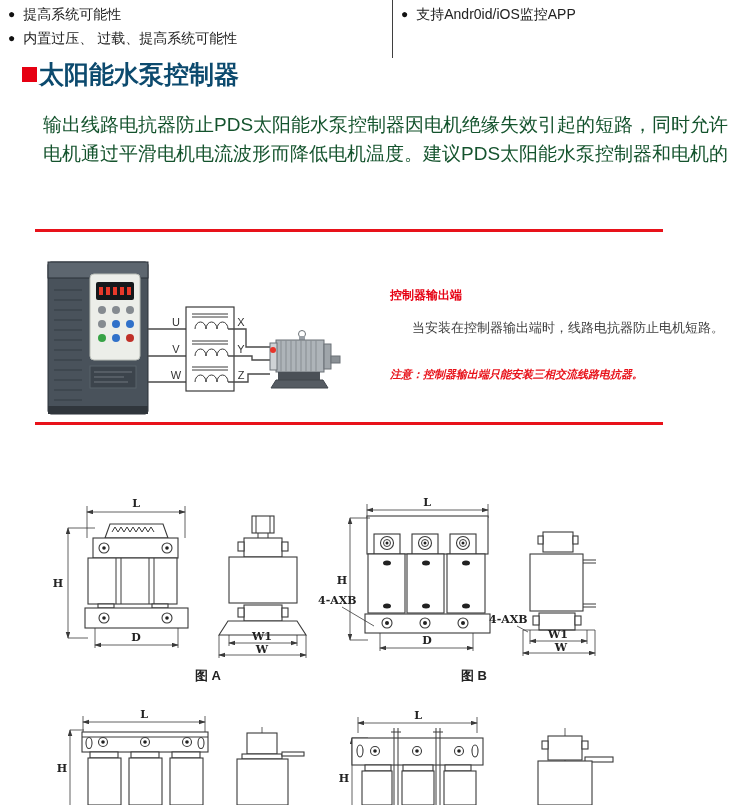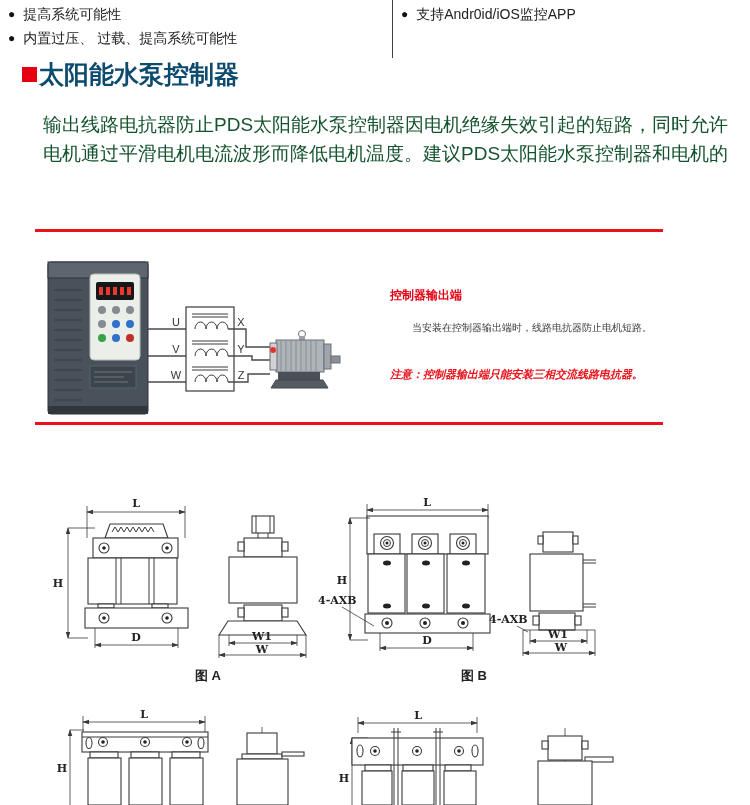--- a/index.html
+++ b/index.html
@@ -22,21 +22,21 @@
   
   .rule{position:absolute;left:35px;width:628px;height:3px;background:#e8121a;}
   .rule-top{top:229px;}
   .rule-bottom{top:422px;}
   
   .circuit{position:absolute;left:38px;top:246px;}
   
   .outbox{position:absolute;left:390px;top:287px;width:310px;}
   .outbox h3{margin:0;font-size:12px;font-weight:bold;color:#e60012;}
   .outbody{margin-top:11px;}
-  .outbody div{font-size:10px;line-height:26px;color:#3d3d3d;white-space:nowrap;}
+  .outbody div{font-size:13px;line-height:26px;color:#3d3d3d;white-space:nowrap;}
   .outbody div:first-child{padding-left:22px;}
   .outnote{margin-top:26px;font-size:11px;font-weight:bold;font-style:italic;color:#e8121a;white-space:nowrap;}
   
   .draw{position:absolute;left:0;top:480px;}
   .ln{fill:none;stroke:#3a3a3a;stroke-width:1;}
   .fl{fill:#fff;stroke:#3a3a3a;stroke-width:1.1;}
   .dim{fill:none;stroke:#3a3a3a;stroke-width:0.8;}
   .dl{font:bold 11px "DejaVu Serif",serif;fill:#222;}
   .cap{font:bold 13px "Liberation Sans",sans-serif;fill:#222;}
   .term{font:11px "Liberation Sans",sans-serif;fill:#333;}

